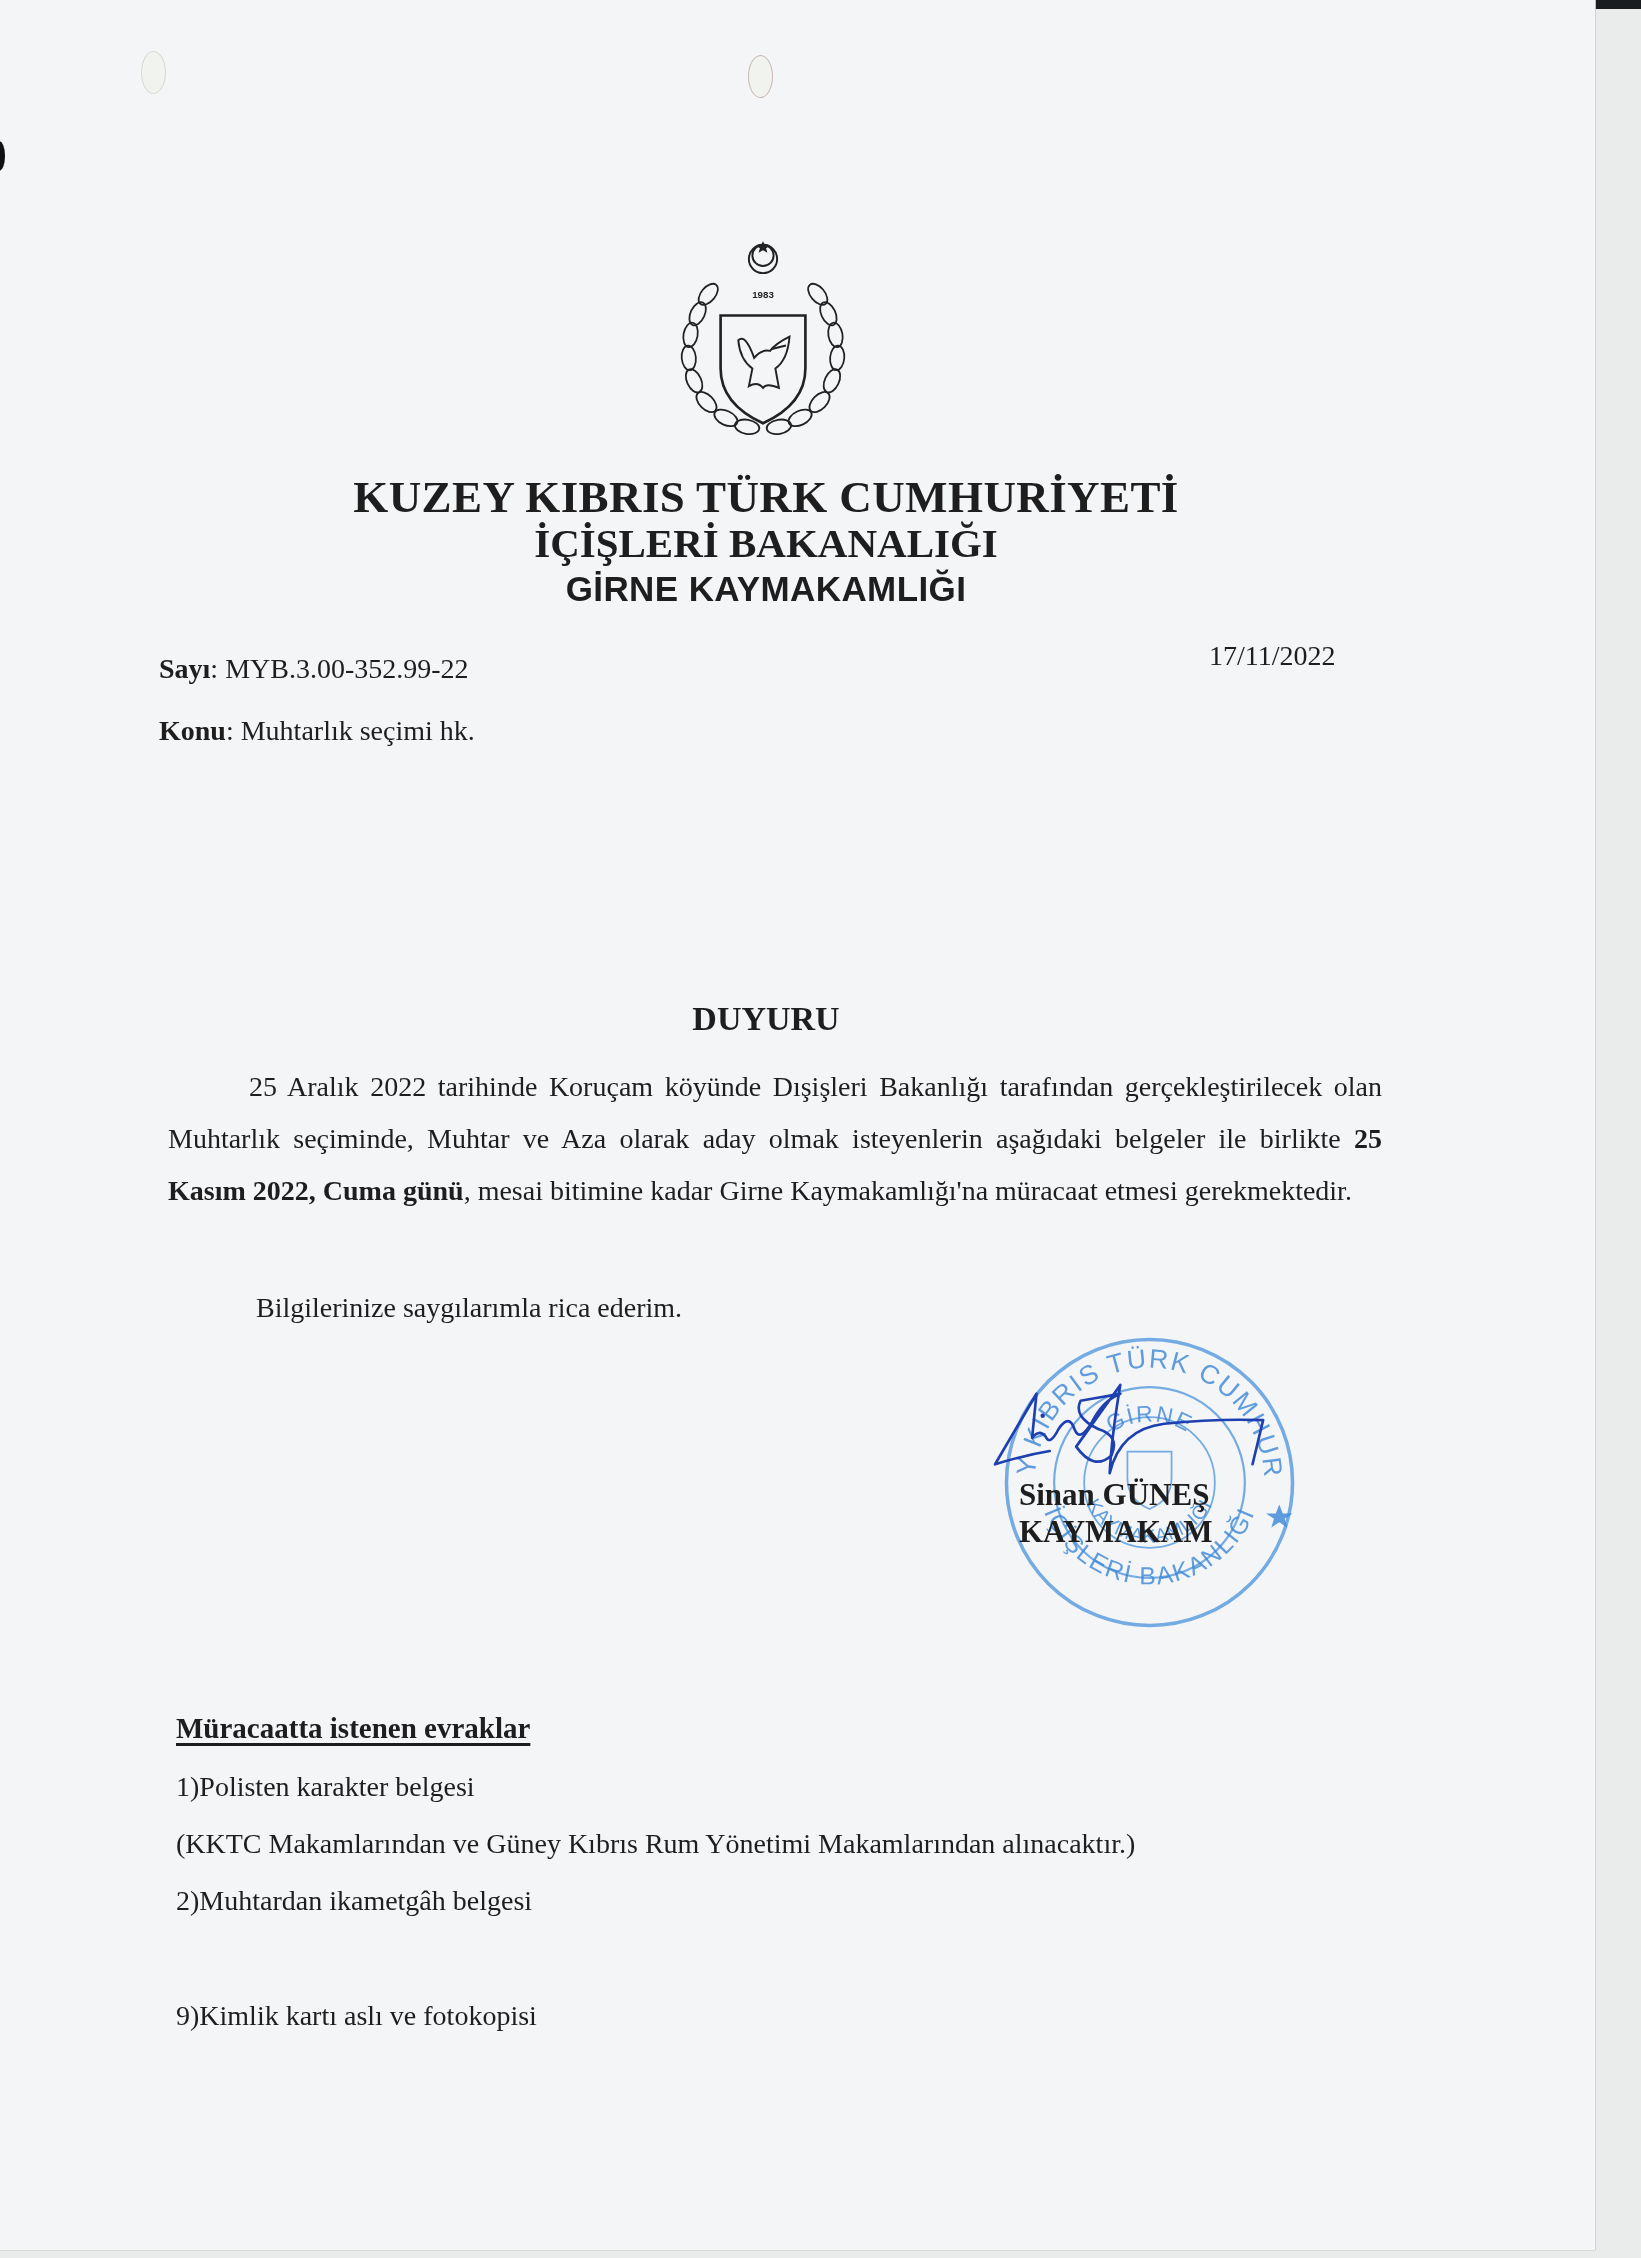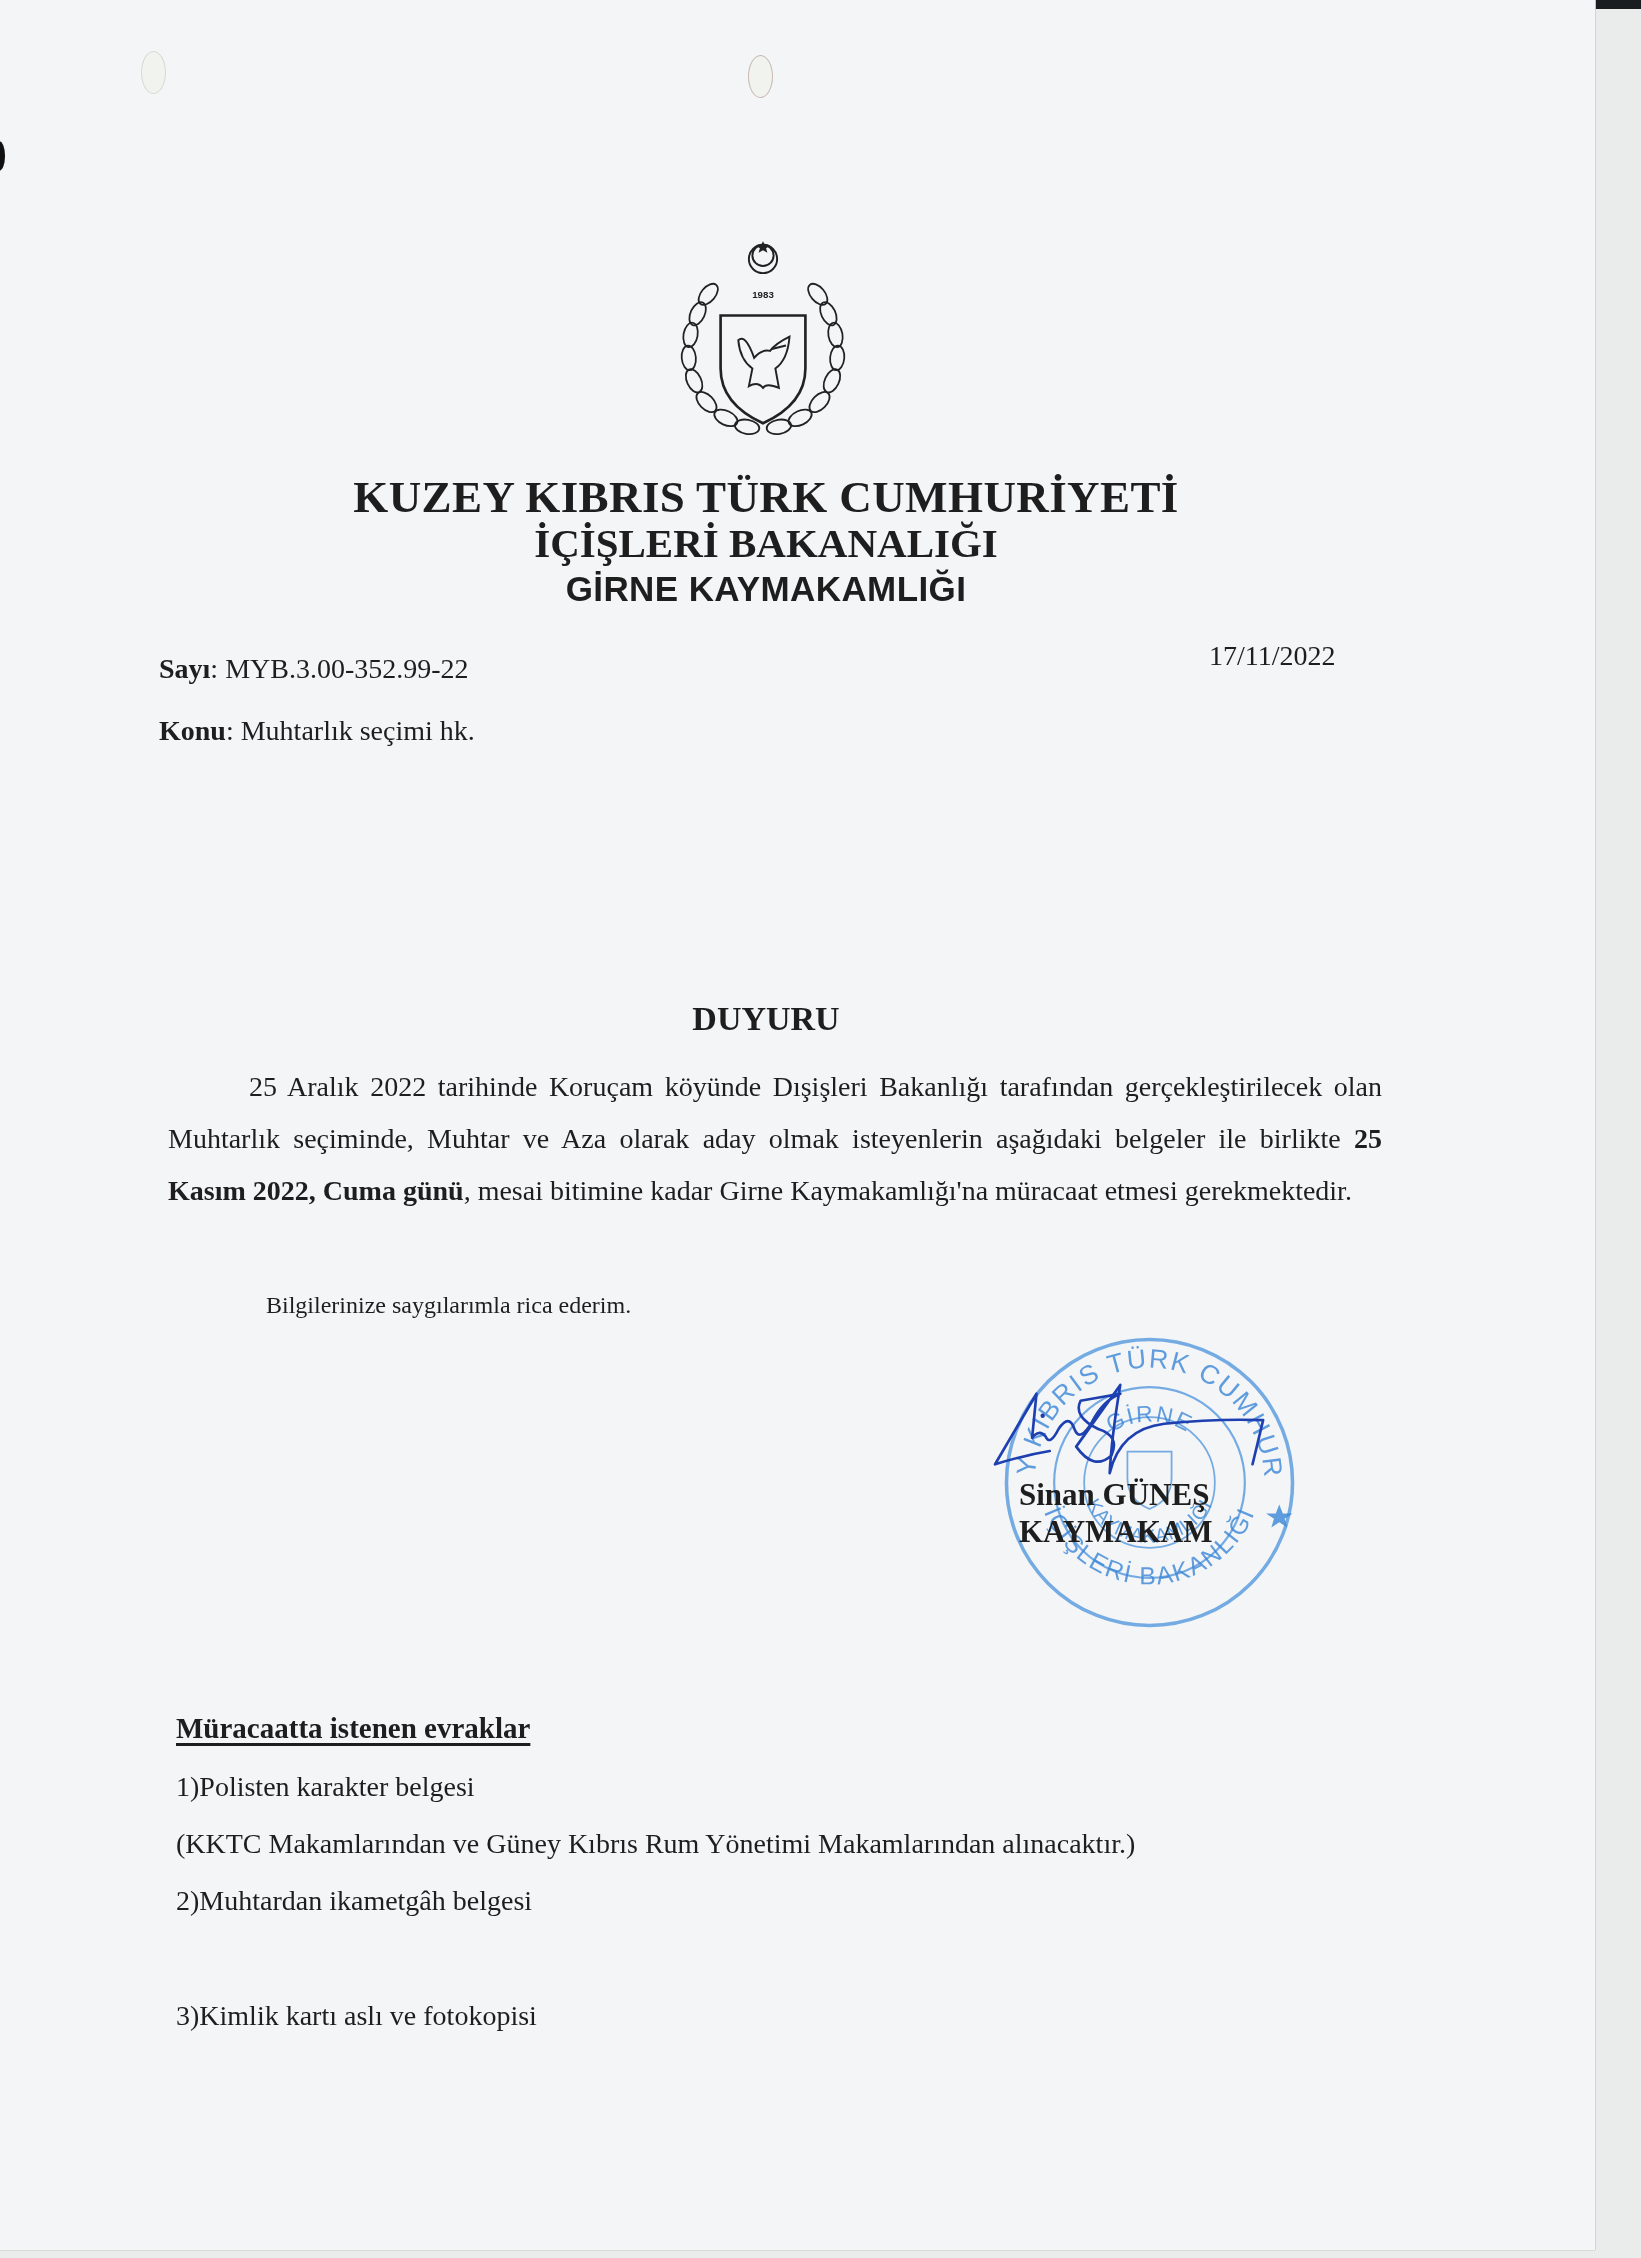--- a/index.html
+++ b/index.html
@@ -42,21 +42,21 @@
     .konu { left: 159px; top: 715px; }
     .date { left: 1209px; top: 640px; }
 
     .title { position: absolute; left: 0; width: 1532px; text-align: center; top: 1000px; font-size: 34px; font-weight: bold; }
 
     .body-para {
       position: absolute; left: 168px; width: 1214px; top: 1061px;
       font-size: 28px; line-height: 52px; text-align: justify;
       text-indent: 81px;
     }
-    .closing { position: absolute; left: 256px; top: 1292px; font-size: 24px; margin-left: 10px; }
+    .closing { position: absolute; left: 256px; top: 1292px; font-size: 28px; }
 
     .stamp { position: absolute; left: 995px; top: 1328px; width: 309px; height: 309px; }
     .signature { position: absolute; left: 988px; top: 1367px; width: 291px; height: 124px; }
     .signer { position: absolute; left: 1019px; top: 1476px; font-size: 31px; font-weight: bold; line-height: 37px; }
     .signer div { white-space: nowrap; }
 
     .req-title {
       position: absolute; left: 176px; top: 1712px; font-size: 29px; font-weight: bold;
       text-decoration: underline; text-decoration-thickness: 2.6px; text-underline-offset: 5.3px;
     }
@@ -154,15 +154,15 @@
 
   <div class="signer">
     <div>Sinan GÜNEŞ</div>
     <div>KAYMAKAM</div>
   </div>
 
   <div class="req-title">Müracaatta istenen evraklar</div>
   <div class="req-line" style="top:1771px;">1)Polisten karakter belgesi</div>
   <div class="req-line" style="top:1828px;">(KKTC Makamlarından ve Güney Kıbrıs Rum Yönetimi Makamlarından alınacaktır.)</div>
   <div class="req-line" style="top:1885px;">2)Muhtardan ikametgâh belgesi</div>
-  <div class="req-line" style="top:2000px;">3)Kimlik kartı aslı ve fotokopisi</div>
+  <div class="req-line" style="top:2000px;">9)Kimlik kartı aslı ve fotokopisi</div>
 </div>
 
 
 </body></html>

